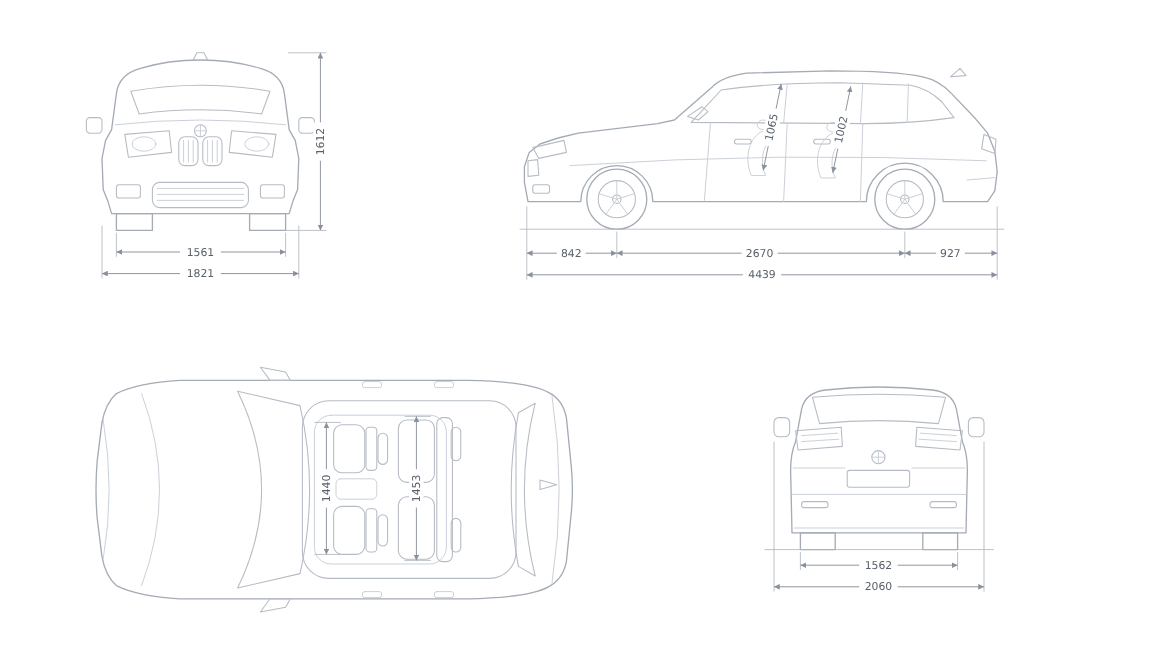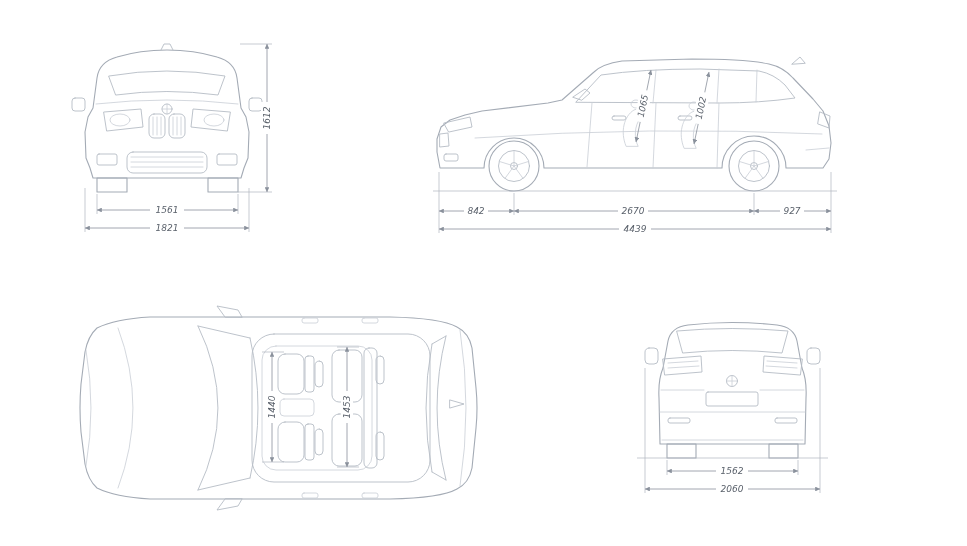--- a/index.html
+++ b/index.html
@@ -1,16 +1,16 @@
 <!DOCTYPE html>
 <html><head>
 <meta charset="utf-8">
 <style>
   html,body{margin:0;padding:0;background:#ffffff;}
-  .stage{position:relative;width:967px;height:525px;background:#ffffff;overflow:hidden;font-style:italic;}
+  .stage{position:relative;width:967px;height:525px;background:#ffffff;overflow:hidden;}
   svg{display:block;}
   .car{stroke:#a4abb5;fill:none;stroke-width:1.1;stroke-linejoin:round;stroke-linecap:round;}
   .detail{stroke:#b6bcc5;fill:none;stroke-width:0.9;stroke-linejoin:round;stroke-linecap:round;}
   .light{stroke:#c9ced6;fill:none;stroke-width:0.8;stroke-linejoin:round;stroke-linecap:round;}
   .dim{stroke:#8a919c;fill:none;stroke-width:0.8;}
   .ext{stroke:#b0b6bf;fill:none;stroke-width:0.7;}
   .dimtext{font-family:"DejaVu Sans",sans-serif;font-size:9px;fill:#5a616b;text-anchor:middle;}
   .mask{fill:#ffffff;stroke:none;}
 </style>
 </head>

